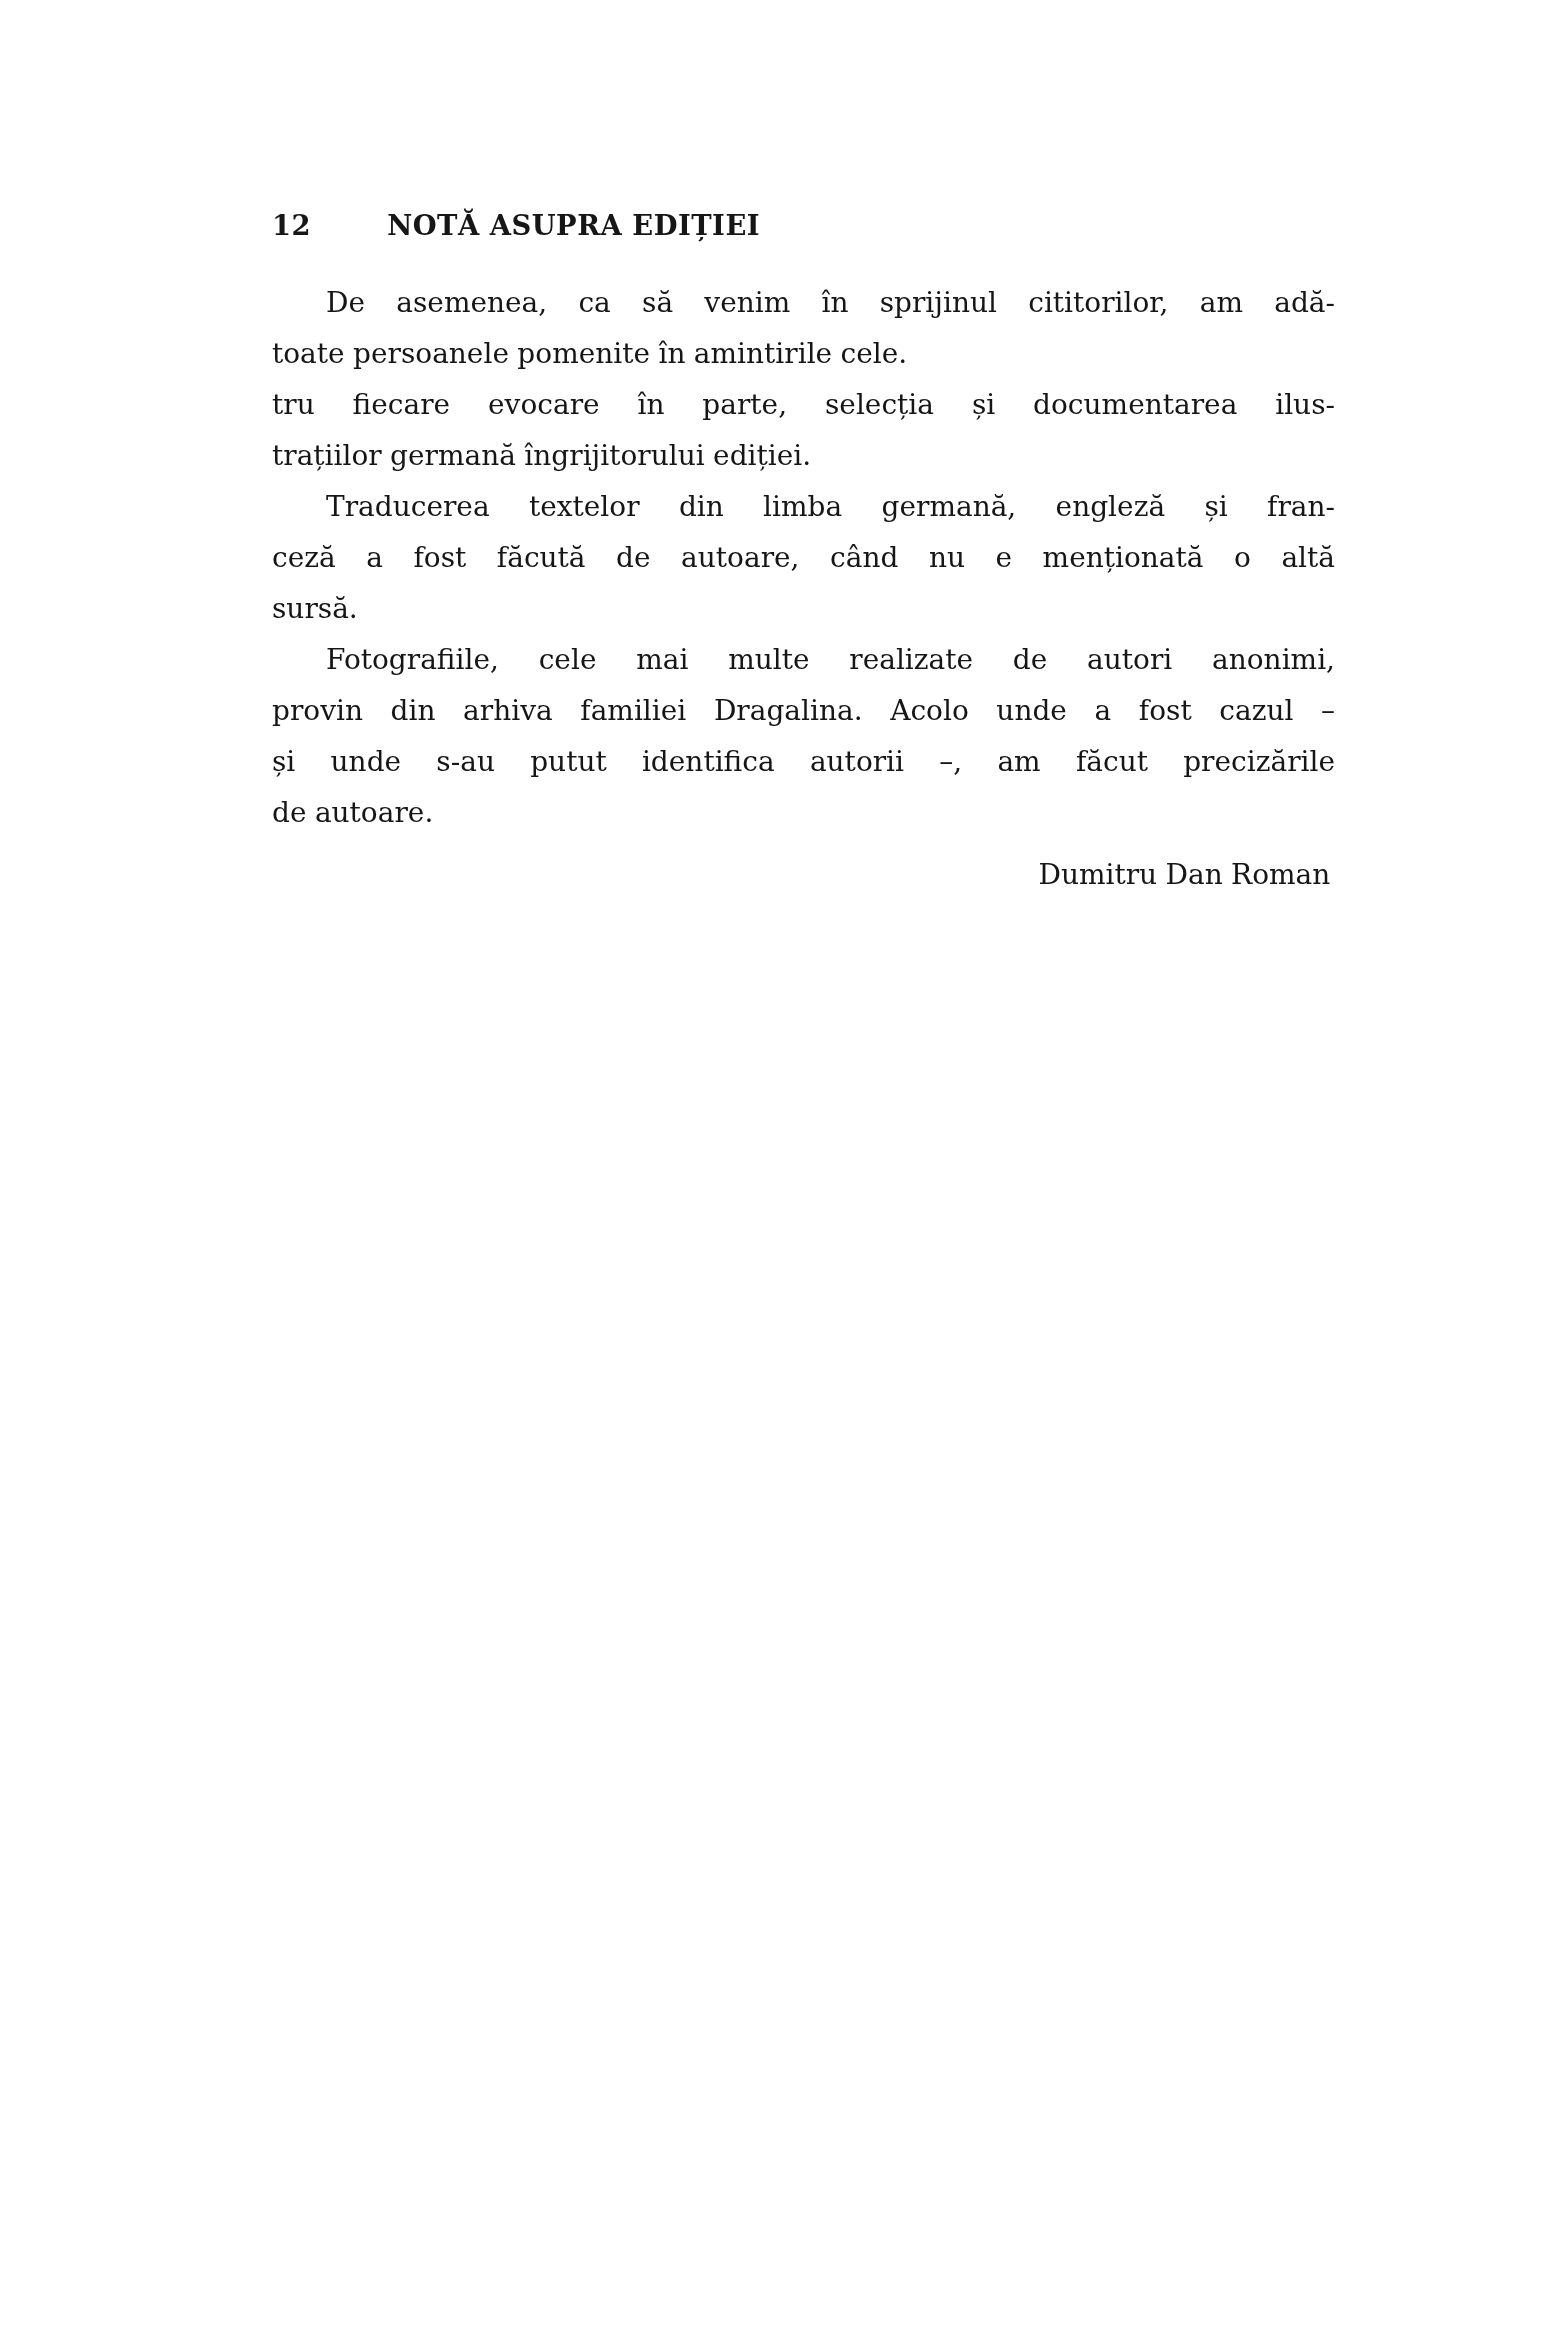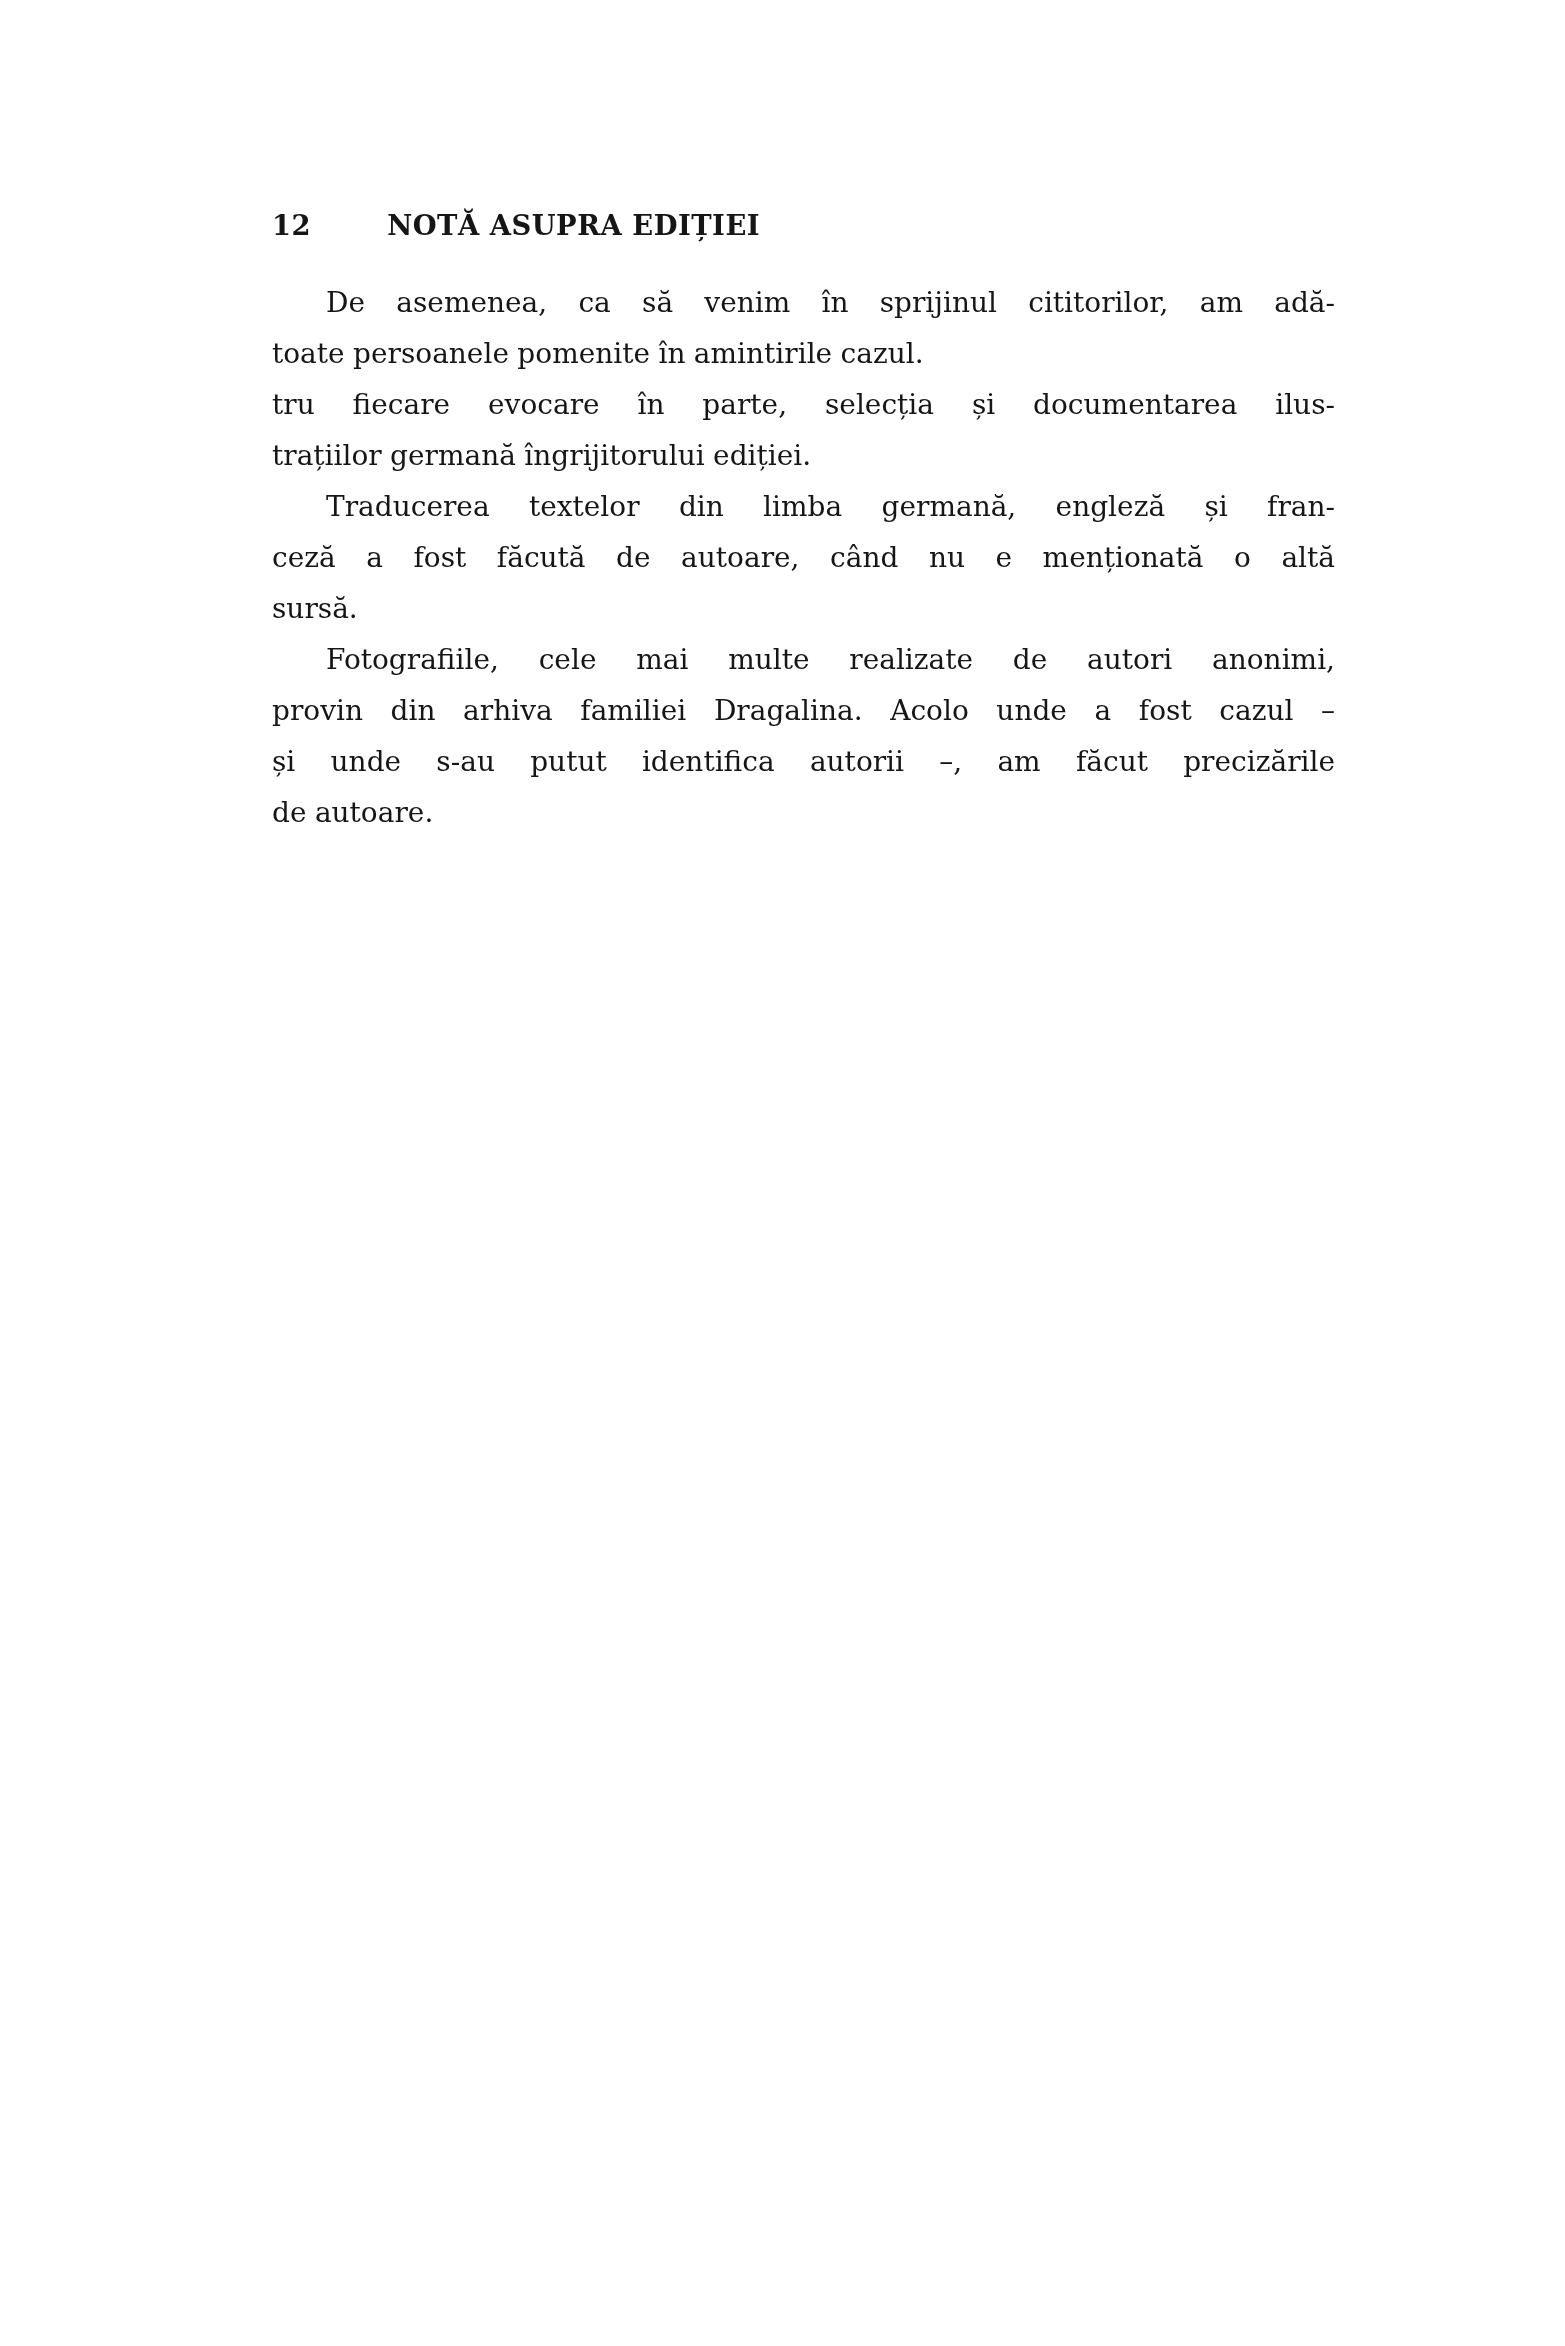--- a/index.html
+++ b/index.html
@@ -63,38 +63,39 @@
 
   <div class="running-header">
     <span>12</span>
     <span>NOTĂ ASUPRA EDIȚIEI</span>
   </div>
 
   <div class="text-block">
 
     <div>
       <div class="line indent">De asemenea, ca să venim în sprijinul cititorilor, am adă-</div>
-      <div class="line para-end">toate persoanele pomenite în amintirile cazul.</div>
+      <div class="line para-end">toate persoanele pomenite în amintirile cele.</div>
     </div>
 
     <div>
       <div class="line">tru fiecare evocare în parte, selecția și documentarea ilus-</div>
       <div class="line para-end">trațiilor germană îngrijitorului ediției.</div>
     </div>
 
     <div>
       <div class="line indent">Traducerea textelor din limba germană, engleză și fran-</div>
       <div class="line">ceză a fost făcută de autoare, când nu e menționată o altă</div>
       <div class="line para-end">sursă.</div>
     </div>
 
     <div>
       <div class="line indent">Fotografiile, cele mai multe realizate de autori anonimi,</div>
       <div class="line">provin din arhiva familiei Dragalina. Acolo unde a fost cazul –</div>
       <div class="line">și unde s-au putut identifica autorii –, am făcut precizările</div>
       <div class="line para-end">de autoare.</div>
     </div>
 
+    <div class="line sig">Dumitru Dan Roman</div>
 
   </div>
 
 </div>
 
 
 </body></html>

